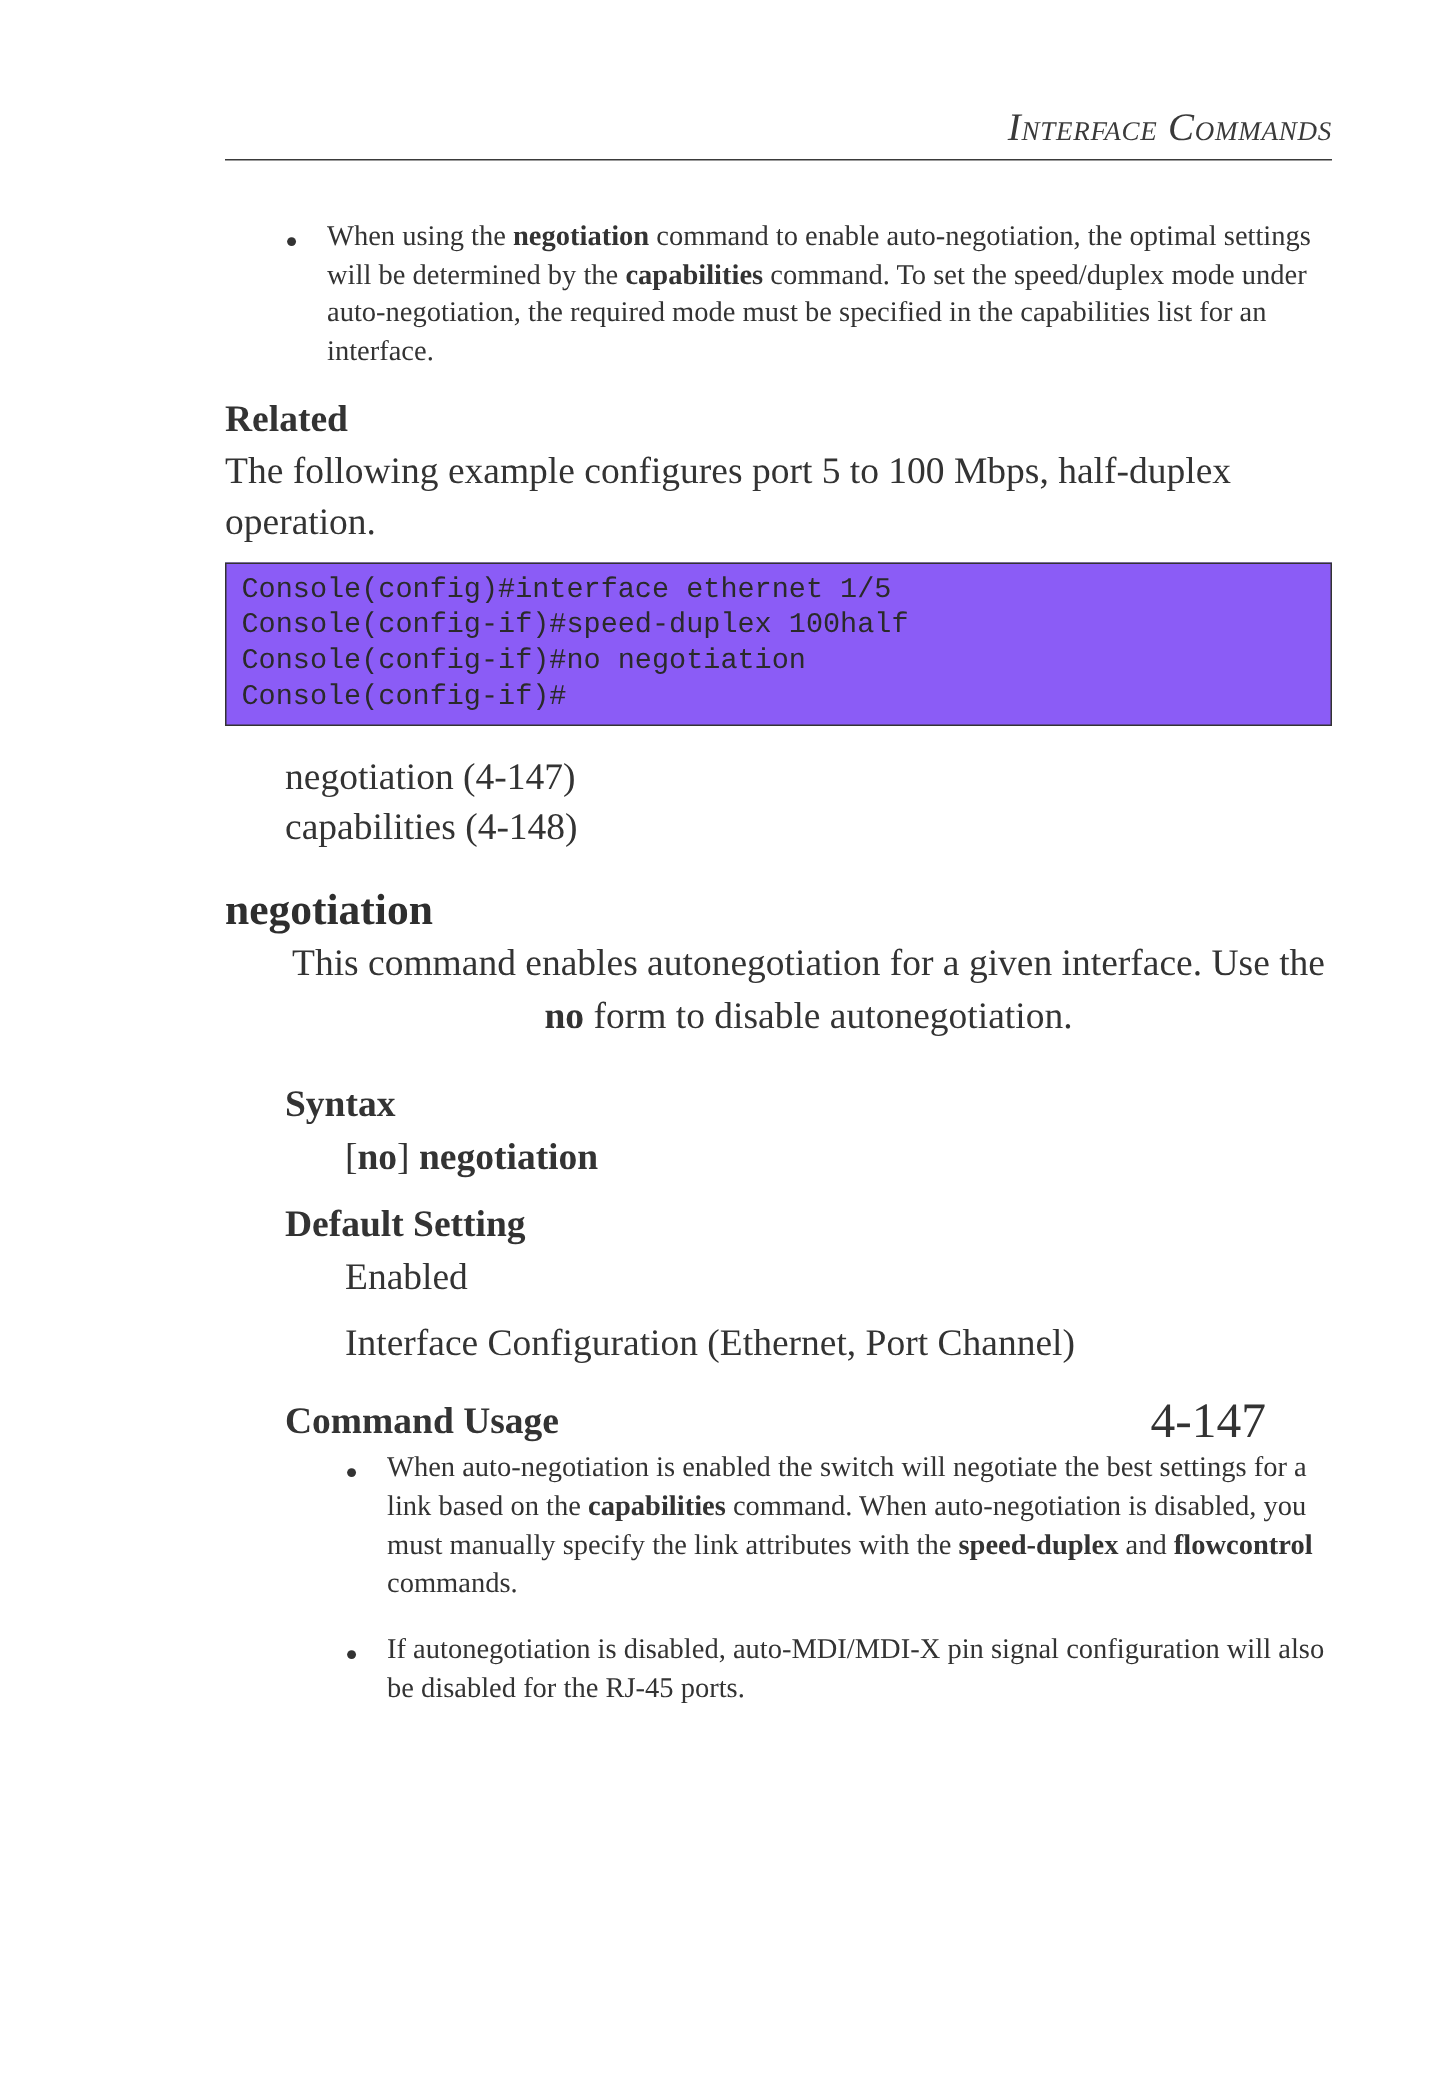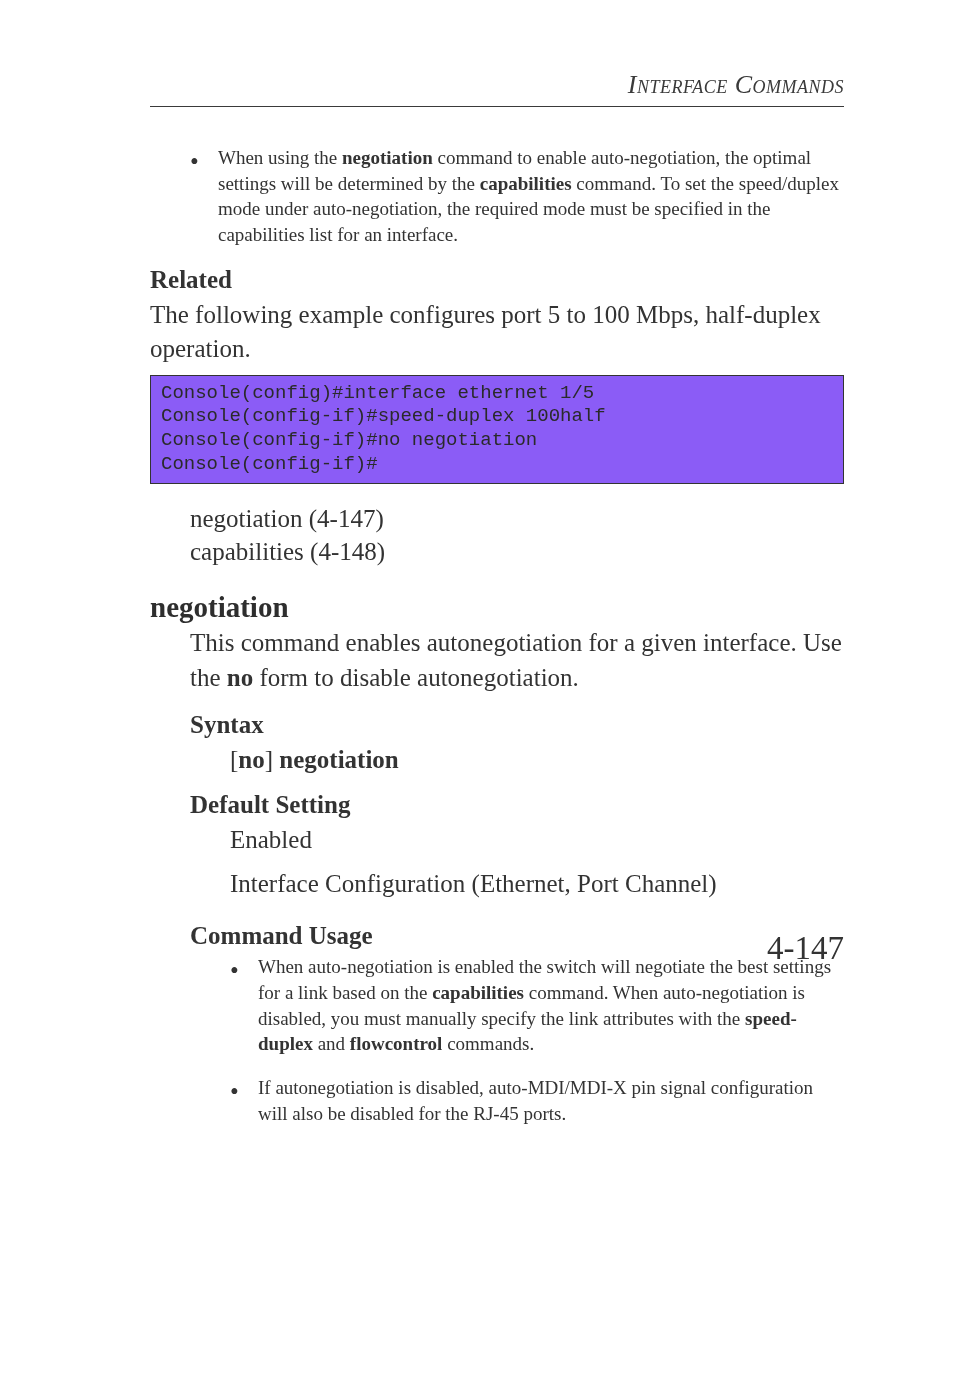--- a/index.html
+++ b/index.html
@@ -12,21 +12,21 @@
   }
   body {
     font-family: Garamond, "Times New Roman", Georgia, serif;
     color: #333333;
     position: relative;
   }
   .page {
     box-sizing: border-box;
     width: 954px;
     height: 1019px;
-    padding: 70px 110px 50px 150px;
+    padding: 70px 66px 50px 150px;
     position: relative;
   }
   .running-head {
     font-style: italic;
     font-variant: small-caps;
     font-size: 26px;
     text-align: right;
     letter-spacing: 0.5px;
     color: #3a3a3a;
     margin-bottom: 6px;
@@ -123,21 +123,21 @@
   <div class="code-box">Console(config)#interface ethernet 1/5
 Console(config-if)#speed-duplex 100half
 Console(config-if)#no negotiation
 Console(config-if)#</div>
 
   <div class="indent-block">negotiation (4-147)</div>
   <div class="indent-block" style="margin-bottom:14px;">capabilities (4-148)</div>
 
   <div class="inner">
     <div class="h2-cmd">negotiation</div>
-    <div class="para" style="margin-bottom:16px;">
+    <div class="para" style="margin-bottom:28px;text-align:center;">
       <span>This command enables autonegotiation for a given interface. Use the </span><b>no</b><span> form to disable autonegotiation.</span>
     </div>
 
     <div class="subhead">Syntax</div>
     <div class="syntax-line">
       <span>[</span><b>no</b><span>] </span><b>negotiation</b>
     </div>
 
     <div class="subhead">Default Setting</div>
     <div class="indent-block" style="margin-bottom:10px;">Enabled</div>

